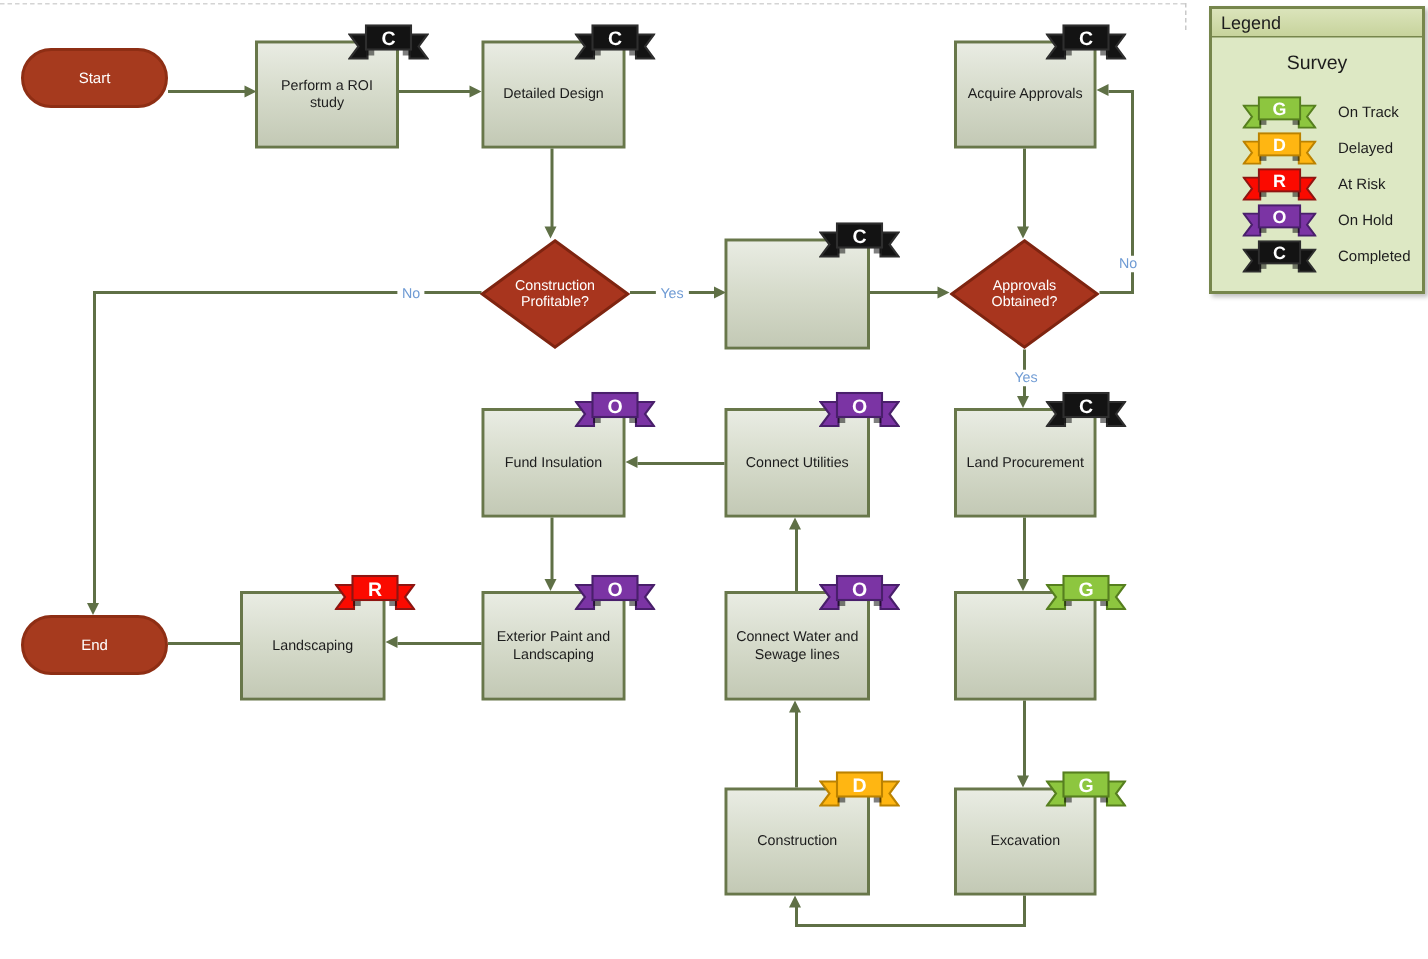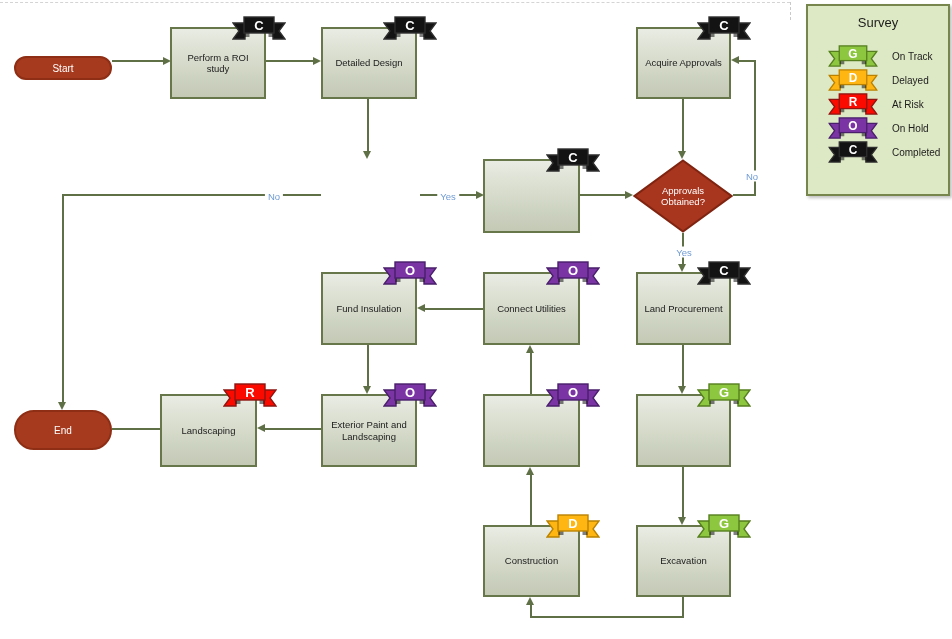--- a/index.html
+++ b/index.html
@@ -142,21 +142,21 @@
   <div class="h-line" style="left:265px;top:428px;width:56px"></div>
   <div class="ah ah-left" style="left:257px;top:424px"></div>
 
   <div class="h-line" style="left:112px;top:428px;width:48px"></div>
 
   <span class="edge-label" style="left:274px;top:196px">No</span>
   <span class="edge-label" style="left:448px;top:196px">Yes</span>
   <span class="edge-label" style="left:752px;top:176px">No</span>
   <span class="edge-label" style="left:684px;top:252px">Yes</span>
 
-  <div class="node terminator" style="left:14px;top:56px;width:98px;height:24px">
+  <div class="node terminator" style="left:14px;top:32px;width:98px;height:40px">
     <span class="node-label">Start</span>
   </div>
 
   <div class="node process" style="left:170px;top:27px;width:96px;height:72px">
     <span class="node-label">Perform a ROI study</span>
     <svg class="ribbon st-completed" viewBox="0 0 54 24">
         <use href="#ribbon-shape"></use>
         <text class="rb-letter" x="27" y="14">C</text>
       </svg>
   </div>
@@ -170,20 +170,26 @@
   </div>
 
   <div class="node process" style="left:636px;top:27px;width:95px;height:72px">
     <span class="node-label">Acquire Approvals</span>
     <svg class="ribbon st-completed" viewBox="0 0 54 24">
         <use href="#ribbon-shape"></use>
         <text class="rb-letter" x="27" y="14">C</text>
       </svg>
   </div>
 
+  <div class="node decision" style="left:320px;top:159px;width:100px;height:74px">
+    <svg class="dshape" width="100" height="74" viewBox="0 0 100 74">
+        <polygon points="50,1.5 98.5,37 50,72.5 1.5,37" fill="#a8351e" stroke="#7e2410" stroke-width="2"></polygon>
+      </svg>
+    <span class="node-label">Construction Profitable?</span>
+  </div>
 
   <div class="node process" style="left:483px;top:159px;width:97px;height:74px">
     <svg class="ribbon st-completed" viewBox="0 0 54 24">
         <use href="#ribbon-shape"></use>
         <text class="rb-letter" x="27" y="14">C</text>
       </svg>
   </div>
 
   <div class="node decision" style="left:633px;top:159px;width:100px;height:74px">
     <svg class="dshape" width="100" height="74" viewBox="0 0 100 74">
@@ -217,20 +223,21 @@
   </div>
 
   <div class="node process" style="left:636px;top:394px;width:95px;height:73px">
     <svg class="ribbon st-on-track" viewBox="0 0 54 24">
         <use href="#ribbon-shape"></use>
         <text class="rb-letter" x="27" y="14">G</text>
       </svg>
   </div>
 
   <div class="node process" style="left:483px;top:394px;width:97px;height:73px">
+    <span class="node-label">Connect Water and Sewage lines</span>
     <svg class="ribbon st-on-hold" viewBox="0 0 54 24">
         <use href="#ribbon-shape"></use>
         <text class="rb-letter" x="27" y="14">O</text>
       </svg>
   </div>
 
   <div class="node process" style="left:321px;top:394px;width:96px;height:73px">
     <span class="node-label">Exterior Paint and Landscaping</span>
     <svg class="ribbon st-on-hold" viewBox="0 0 54 24">
         <use href="#ribbon-shape"></use>
@@ -260,20 +267,23 @@
         <use href="#ribbon-shape"></use>
         <text class="rb-letter" x="27" y="14">G</text>
       </svg>
   </div>
 
   <div class="node terminator" style="left:14px;top:410px;width:98px;height:40px">
     <span class="node-label">End</span>
   </div>
 
   <div class="legend">
+    <div class="legend-header">
+      <span>Legend</span>
+    </div>
     <div class="legend-subtitle">Survey</div>
     <div class="legend-rows">
       <div class="legend-row">
         <svg class="ribbon legend-ribbon st-on-track" viewBox="0 0 54 24">
             <use href="#ribbon-shape"></use>
             <text class="rb-letter" x="27" y="14">G</text>
           </svg>
         <span class="lg-label">On Track</span>
       </div>
       <div class="legend-row">

